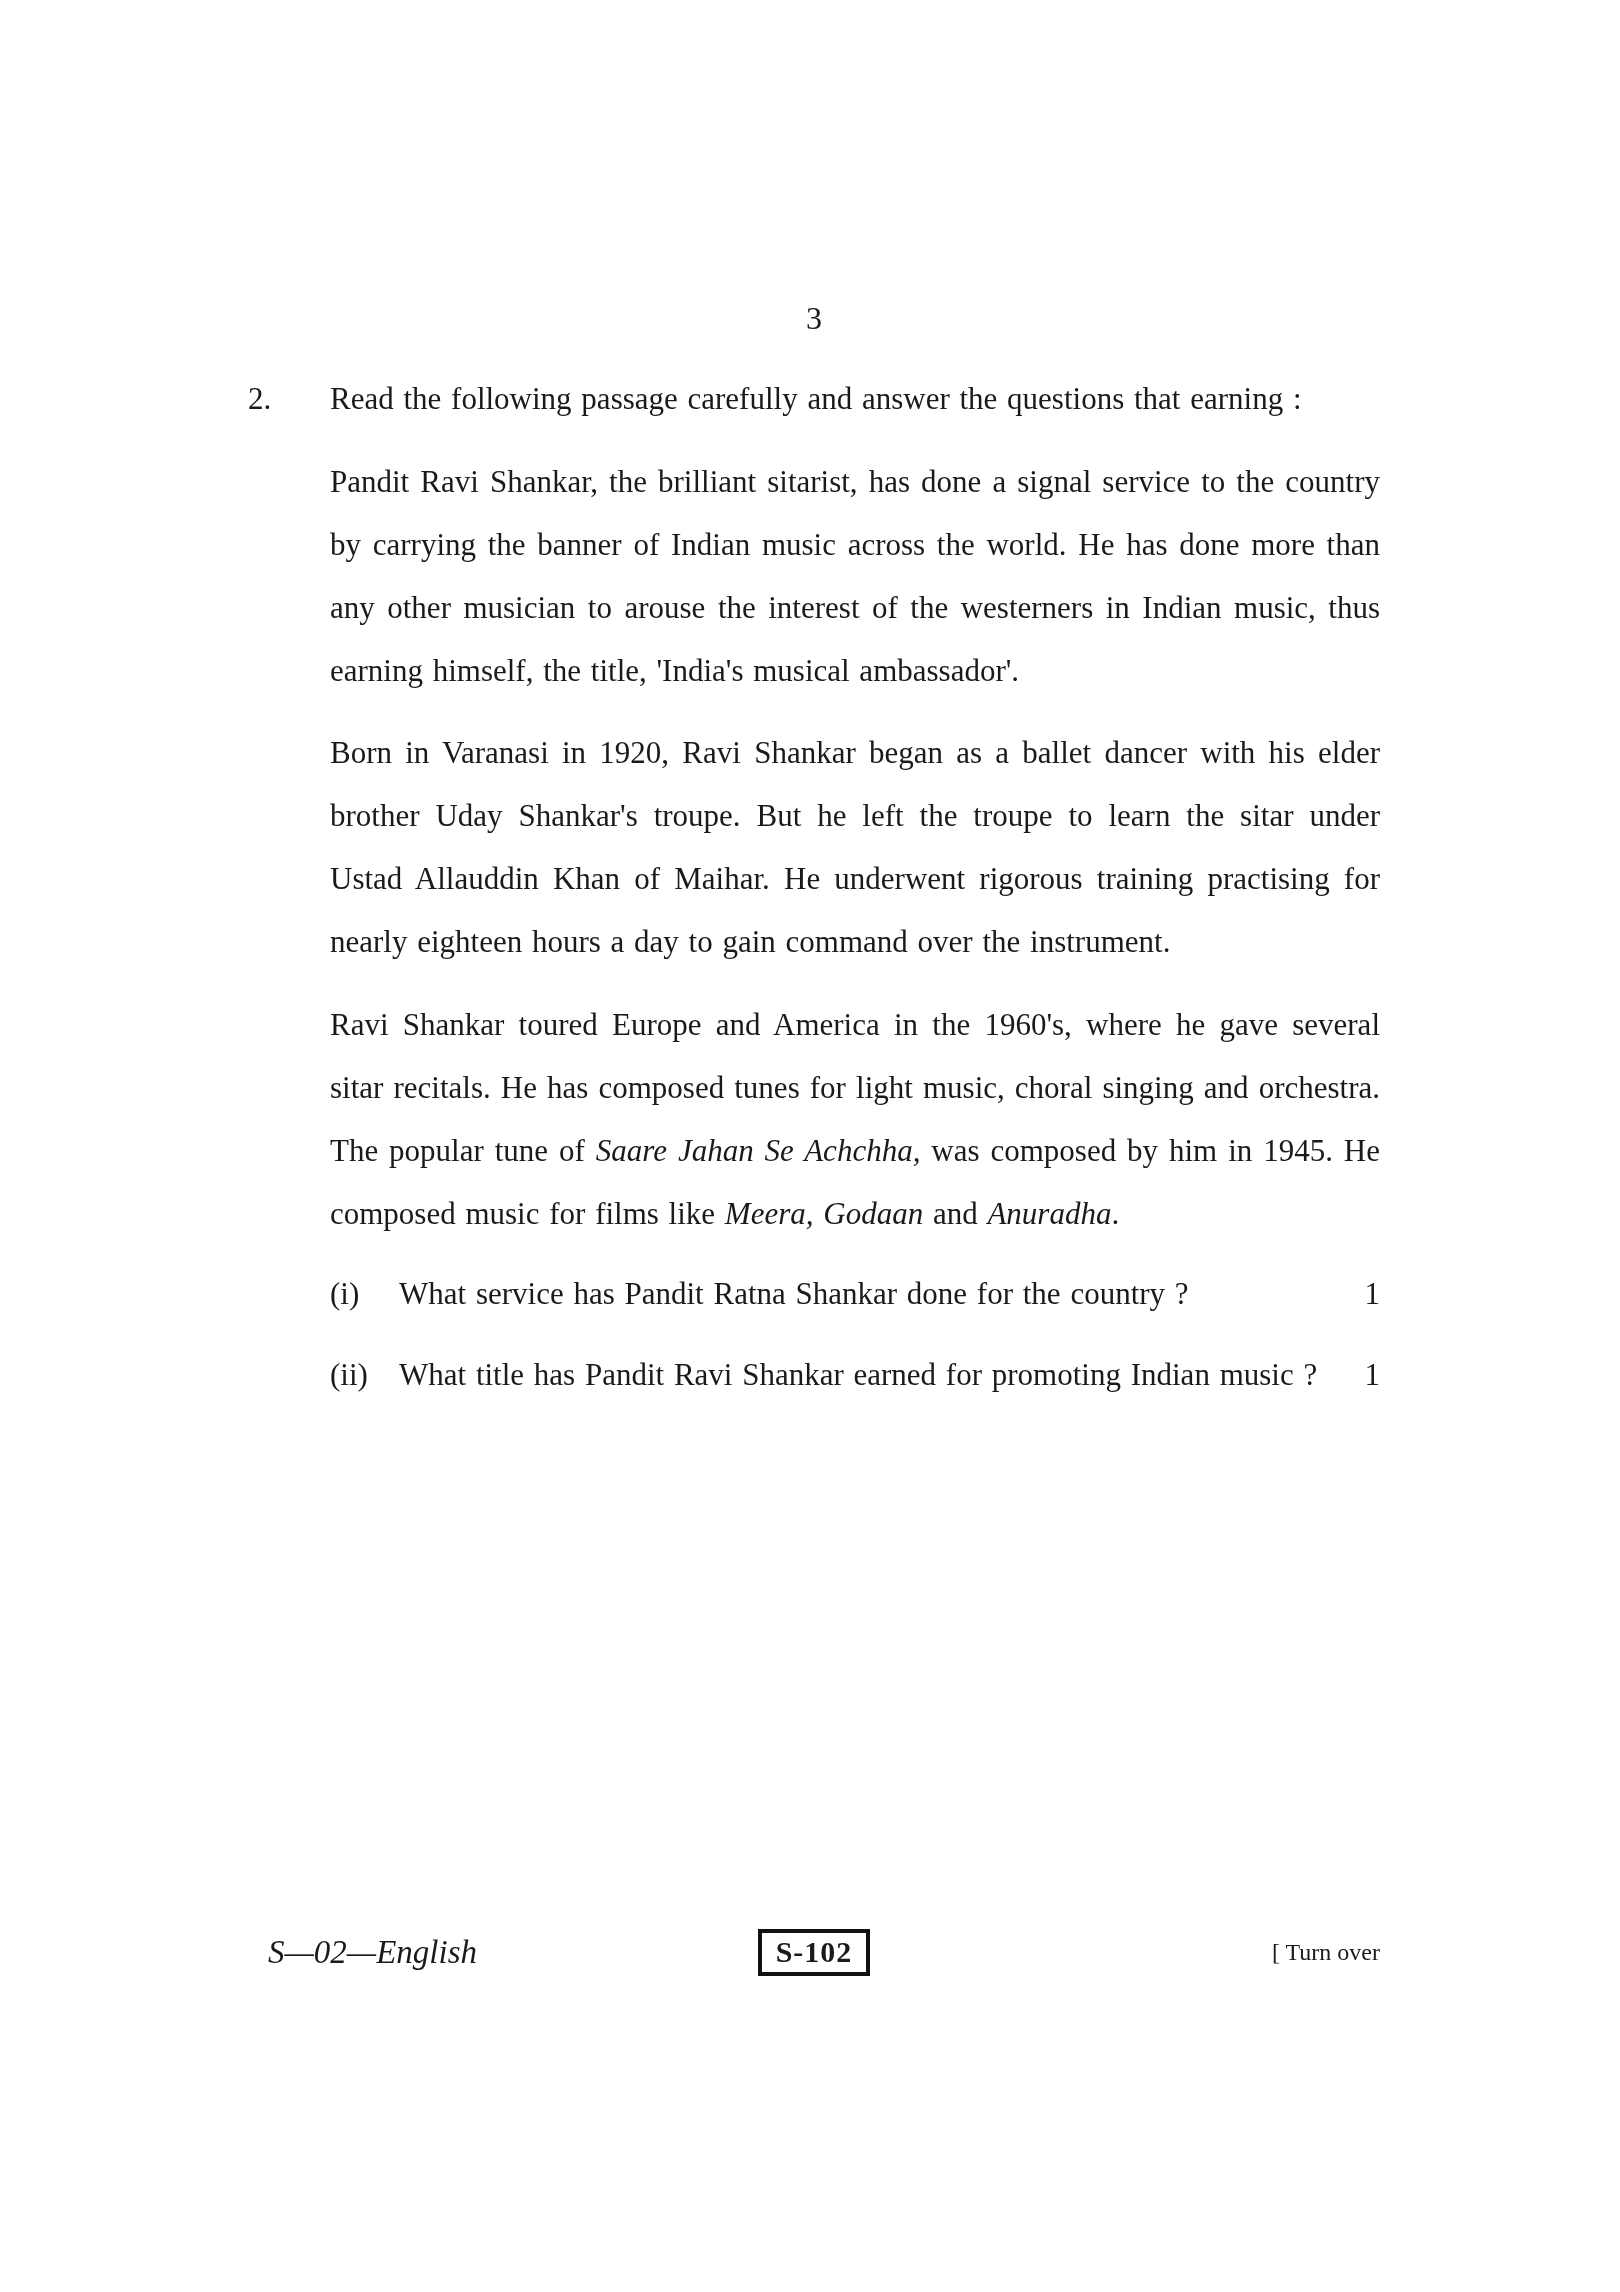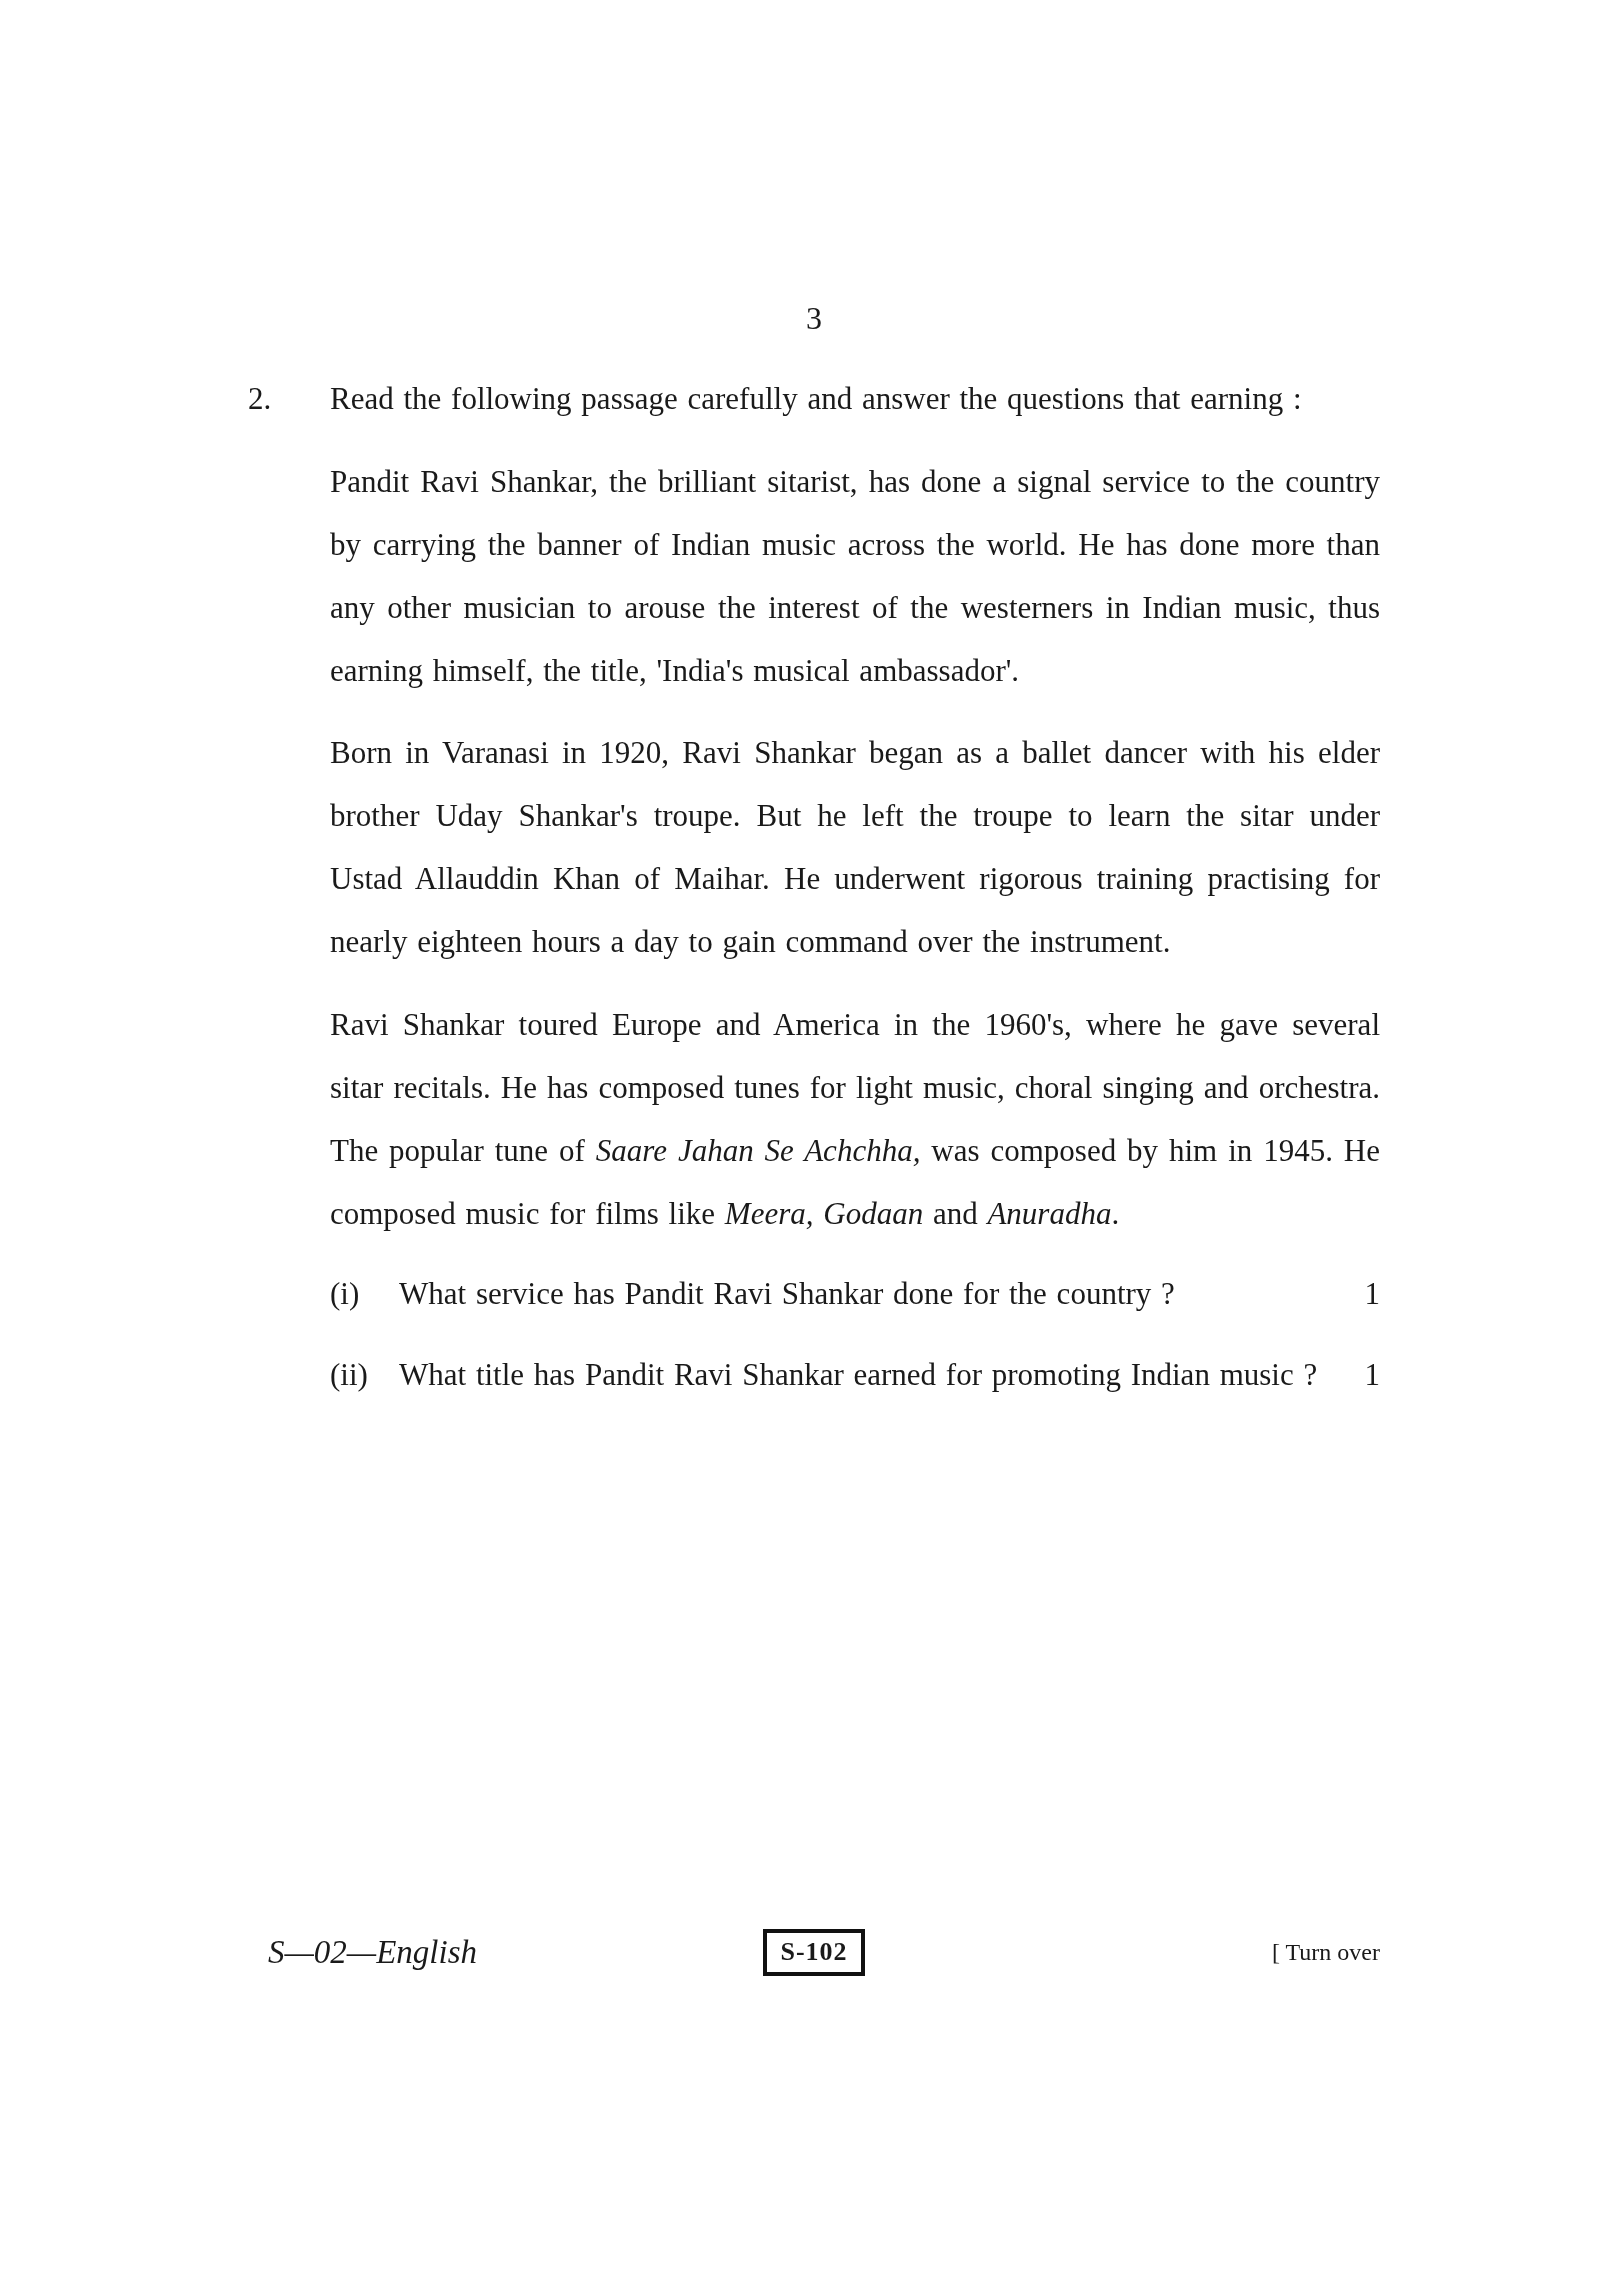--- a/index.html
+++ b/index.html
@@ -89,21 +89,21 @@
     font-size: 33px;
     justify-self: start;
     margin-left: 20px;
   }
   .footer-center { justify-self: center; }
   .code-box {
     display: inline-block;
     border: 4.9px solid #111111;
     padding: 1px 13.7px 2.9px 13.7px;
     font-weight: 700;
-    font-size: 26px;
+    font-size: 30px;
     letter-spacing: 1px;
     line-height: 35px;
   }
   .footer-right {
     font-size: 24px;
     justify-self: end;
     text-align: right;
   }
 </style>
 </head>
@@ -124,21 +124,21 @@
 
         <p class="para">Pandit Ravi Shankar, the brilliant sitarist, has done a signal service to the country by carrying the banner of Indian music across the world. He has done more than any other musician to arouse the interest of the westerners in Indian music, thus earning himself, the title, 'India's musical ambassador'.</p>
 
         <p class="para">Born in Varanasi in 1920, Ravi Shankar began as a ballet dancer with his elder brother Uday Shankar's troupe. But he left the troupe to learn the sitar under Ustad Allauddin Khan of Maihar. He underwent rigorous training practising for nearly eighteen hours a day to gain command over the instrument.</p>
 
         <p class="para"><span>Ravi Shankar toured Europe and America in the 1960's, where he gave several sitar recitals. He has composed tunes for light music, choral singing and orchestra. The popular tune of </span><span class="ital">Saare Jahan Se Achchha,</span><span> was composed by him in 1945. He composed music for films like </span><span class="ital">Meera,</span><span> </span><span class="ital">Godaan</span><span> and </span><span class="ital">Anuradha</span><span>.</span></p>
 
 
         <div class="subq">
           <div class="subq-num">(i)</div>
-          <div class="subq-text">What service has Pandit Ravi Shankar done for the country ?</div>
+          <div class="subq-text">What service has Pandit Ratna Shankar done for the country ?</div>
           <div class="subq-mark">1</div>
         </div>
 
         <div class="subq">
           <div class="subq-num">(ii)</div>
           <div class="subq-text">What title has Pandit Ravi Shankar earned for promoting Indian music ?</div>
           <div class="subq-mark">1</div>
         </div>
 
       </div>

